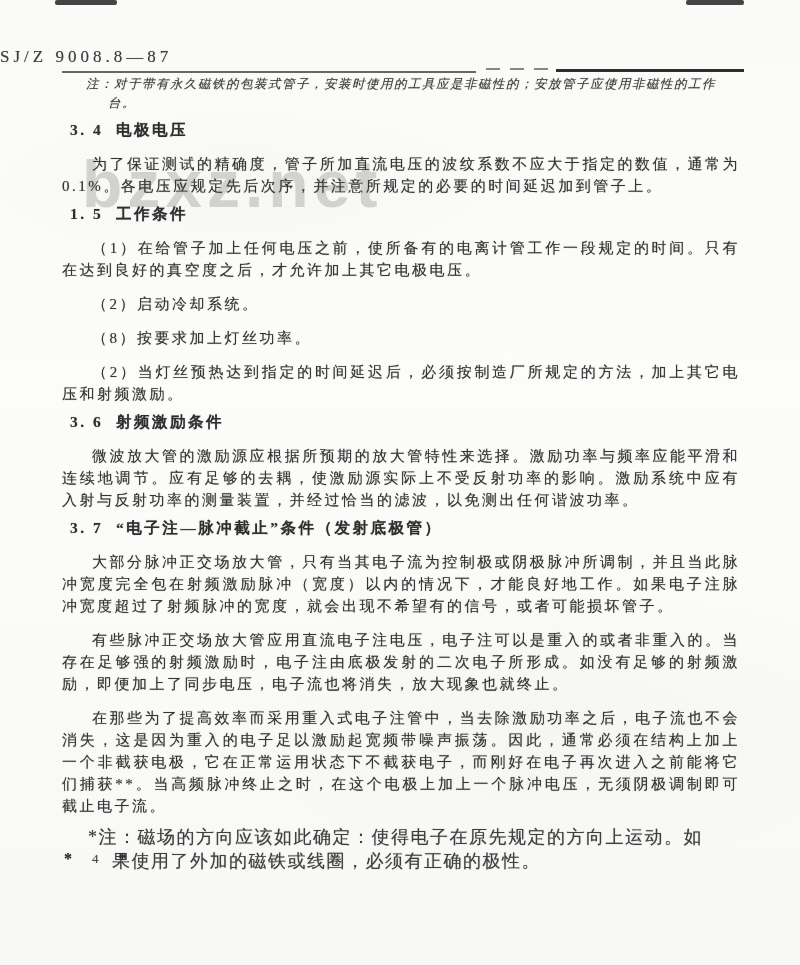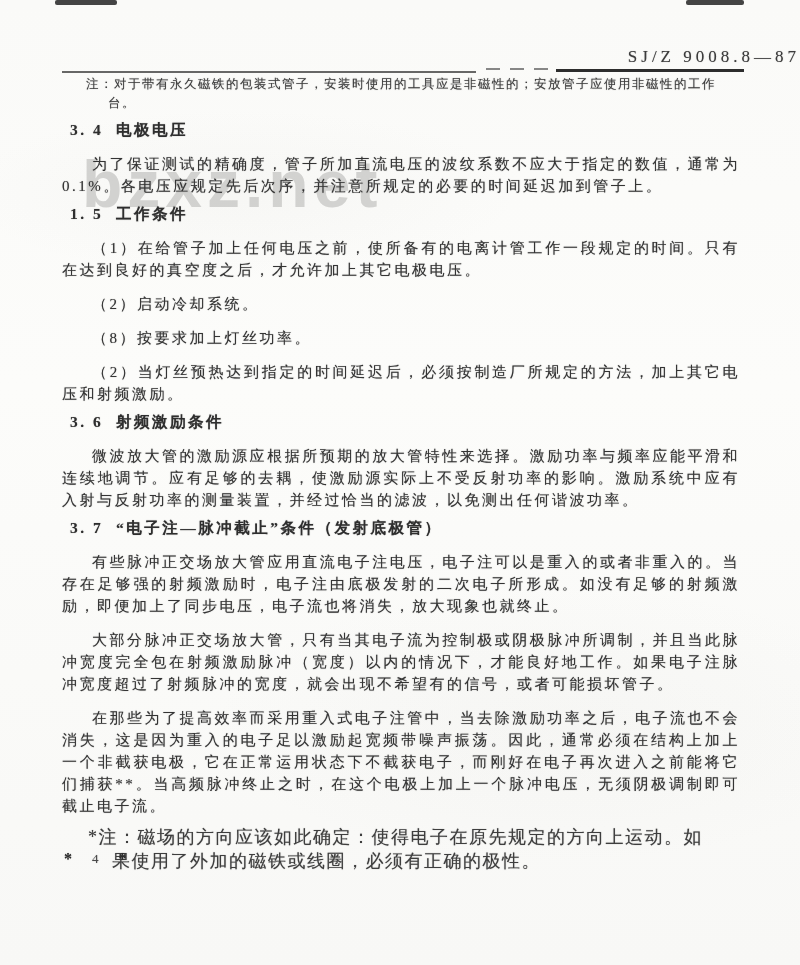--- a/index.html
+++ b/index.html
@@ -20,21 +20,21 @@
     color:#383838;
   }
   
   .artifact{position:absolute;top:0;height:5px;background:#161616;opacity:.8;border-radius:2px;}
   .artifact.left{left:55px;width:62px;}
   .artifact.right{left:686px;width:58px;}
 
   
   .doc-header{
     position:absolute;top:47px;left:0;width:100%;
-    text-align:right;
+    text-align:left;
     font-size:17px;letter-spacing:4px;
     color:#3c3c3c;
     text-shadow:0 0 1px rgba(60,60,60,.45);
   }
   .rule-left{position:absolute;top:71px;left:62px;width:414px;height:2px;background:#4c4c4c;opacity:.85;}
   .rule-dashes{position:absolute;top:68px;left:486px;width:62px;height:2px;
     background:repeating-linear-gradient(90deg,#6a6a6a 0 14px,rgba(0,0,0,0) 14px 24px);opacity:.8;}
   .rule-right{position:absolute;top:69px;left:556px;width:188px;height:3px;background:#2d2d2d;}
 
   
@@ -49,20 +49,21 @@
   
   .content{
     position:absolute;top:75px;left:62px;width:678px;z-index:1;
     text-shadow:0 0 1px rgba(55,55,55,.5);
   }
   .blk-note{
     font-size:12.5px;line-height:19px;color:#3e3e3e;
     padding-left:46px;text-indent:-22px;
     max-width:652px;margin-bottom:5px;
     letter-spacing:1.5px;
+    font-style:italic;
   }
   .blk-heading{
     font-size:15.5px;font-weight:600;color:#2e2e2e;
     letter-spacing:2.5px;line-height:22px;
     margin:6px 0 4px 8px;
     white-space:pre-wrap;
   }
   .blk-para{
     font-size:15px;line-height:22px;color:#343434;
     text-align:justify;text-indent:2em;
@@ -106,22 +107,22 @@
       <div class="blk-heading">3. 4  电极电压</div>
       <div class="blk-para">为了保证测试的精确度，管子所加直流电压的波纹系数不应大于指定的数值，通常为0.1%。各电压应规定先后次序，并注意所规定的必要的时间延迟加到管子上。</div>
       <div class="blk-heading">1. 5  工作条件</div>
       <div class="blk-para">（1）在给管子加上任何电压之前，使所备有的电离计管工作一段规定的时间。只有在达到良好的真空度之后，才允许加上其它电极电压。</div>
       <div class="blk-para">（2）启动冷却系统。</div>
       <div class="blk-para">（8）按要求加上灯丝功率。</div>
       <div class="blk-para">（2）当灯丝预热达到指定的时间延迟后，必须按制造厂所规定的方法，加上其它电压和射频激励。</div>
       <div class="blk-heading">3. 6  射频激励条件</div>
       <div class="blk-para">微波放大管的激励源应根据所预期的放大管特性来选择。激励功率与频率应能平滑和连续地调节。应有足够的去耦，使激励源实际上不受反射功率的影响。激励系统中应有入射与反射功率的测量装置，并经过恰当的滤波，以免测出任何谐波功率。</div>
       <div class="blk-heading">3. 7  “电子注—脉冲截止”条件（发射底极管）</div>
+      <div class="blk-para">大部分脉冲正交场放大管，只有当其电子流为控制极或阴极脉冲所调制，并且当此脉冲宽度完全包在射频激励脉冲（宽度）以内的情况下，才能良好地工作。如果电子注脉冲宽度超过了射频脉冲的宽度，就会出现不希望有的信号，或者可能损坏管子。</div>
       <div class="blk-para">有些脉冲正交场放大管应用直流电子注电压，电子注可以是重入的或者非重入的。当存在足够强的射频激励时，电子注由底极发射的二次电子所形成。如没有足够的射频激励，即便加上了同步电压，电子流也将消失，放大现象也就终止。</div>
-      <div class="blk-para">大部分脉冲正交场放大管，只有当其电子流为控制极或阴极脉冲所调制，并且当此脉冲宽度完全包在射频激励脉冲（宽度）以内的情况下，才能良好地工作。如果电子注脉冲宽度超过了射频脉冲的宽度，就会出现不希望有的信号，或者可能损坏管子。</div>
       <div class="blk-para">在那些为了提高效率而采用重入式电子注管中，当去除激励功率之后，电子流也不会消失，这是因为重入的电子足以激励起宽频带噪声振荡。因此，通常必须在结构上加上一个非截获电极，它在正常运用状态下不截获电子，而刚好在电子再次进入之前能将它们捕获**。当高频脉冲终止之时，在这个电极上加上一个脉冲电压，无须阴极调制即可截止电子流。</div>
       <div class="blk-footnote">*注：磁场的方向应该如此确定：使得电子在原先规定的方向上运动。如果使用了外加的磁铁或线圈，必须有正确的极性。</div>
     </div>
 
   <div class="footer">
     <span>*</span>
     <span class="num">4</span>
     <span>*</span>
   </div>
 

